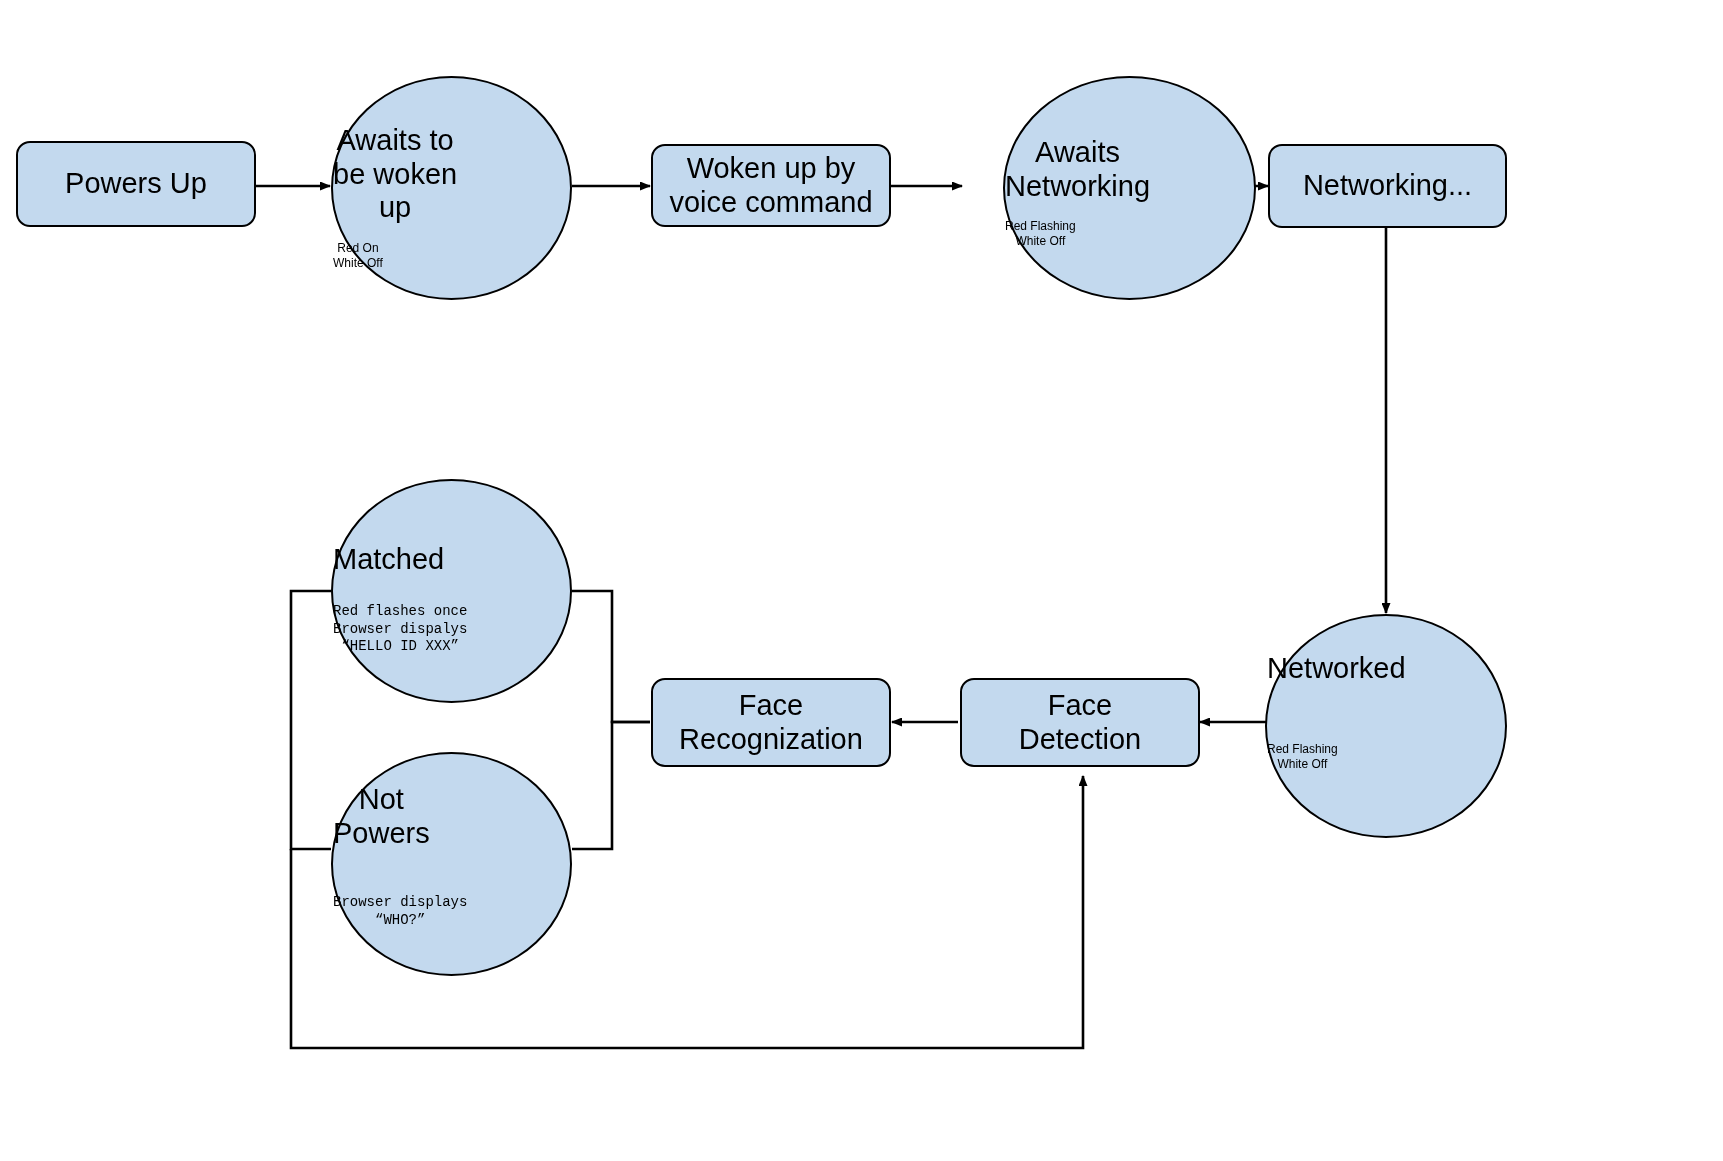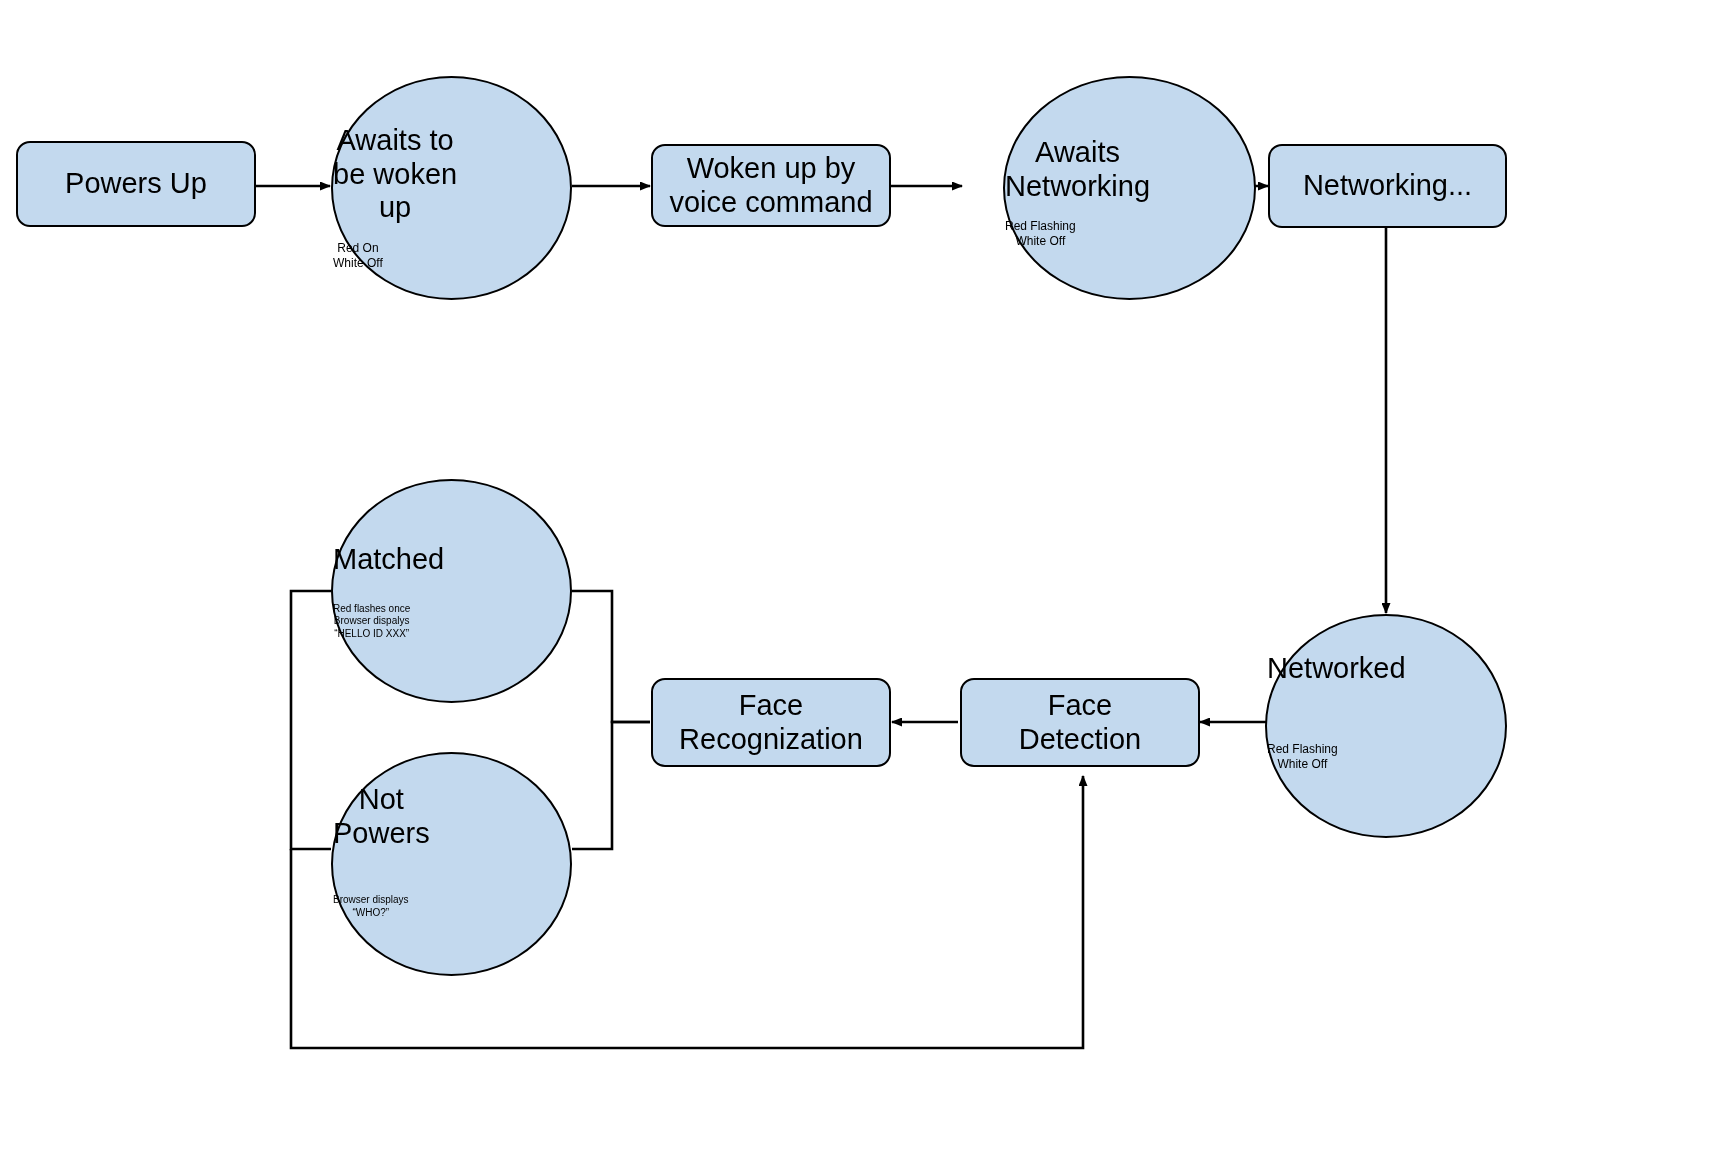--- a/index.html
+++ b/index.html
@@ -47,22 +47,23 @@
     font-size: 29px;
     line-height: 1.16;
     white-space: pre-line;
   }
   .node-sub {
     font-size: 12px;
     line-height: 1.25;
     white-space: pre-line;
   }
   .node-sub.tiny {
-    font-size: 10px;
+    font-size: 14px;
     line-height: 1.28;
+    font-family: Liberation Mono, monospace;
   }
   
   .circle .inner {
     display: flex;
     flex-direction: column;
     align-items: flex-start;
     justify-content: flex-start;
     height: 100%;
     width: 100%;
     padding-top: 46px;

